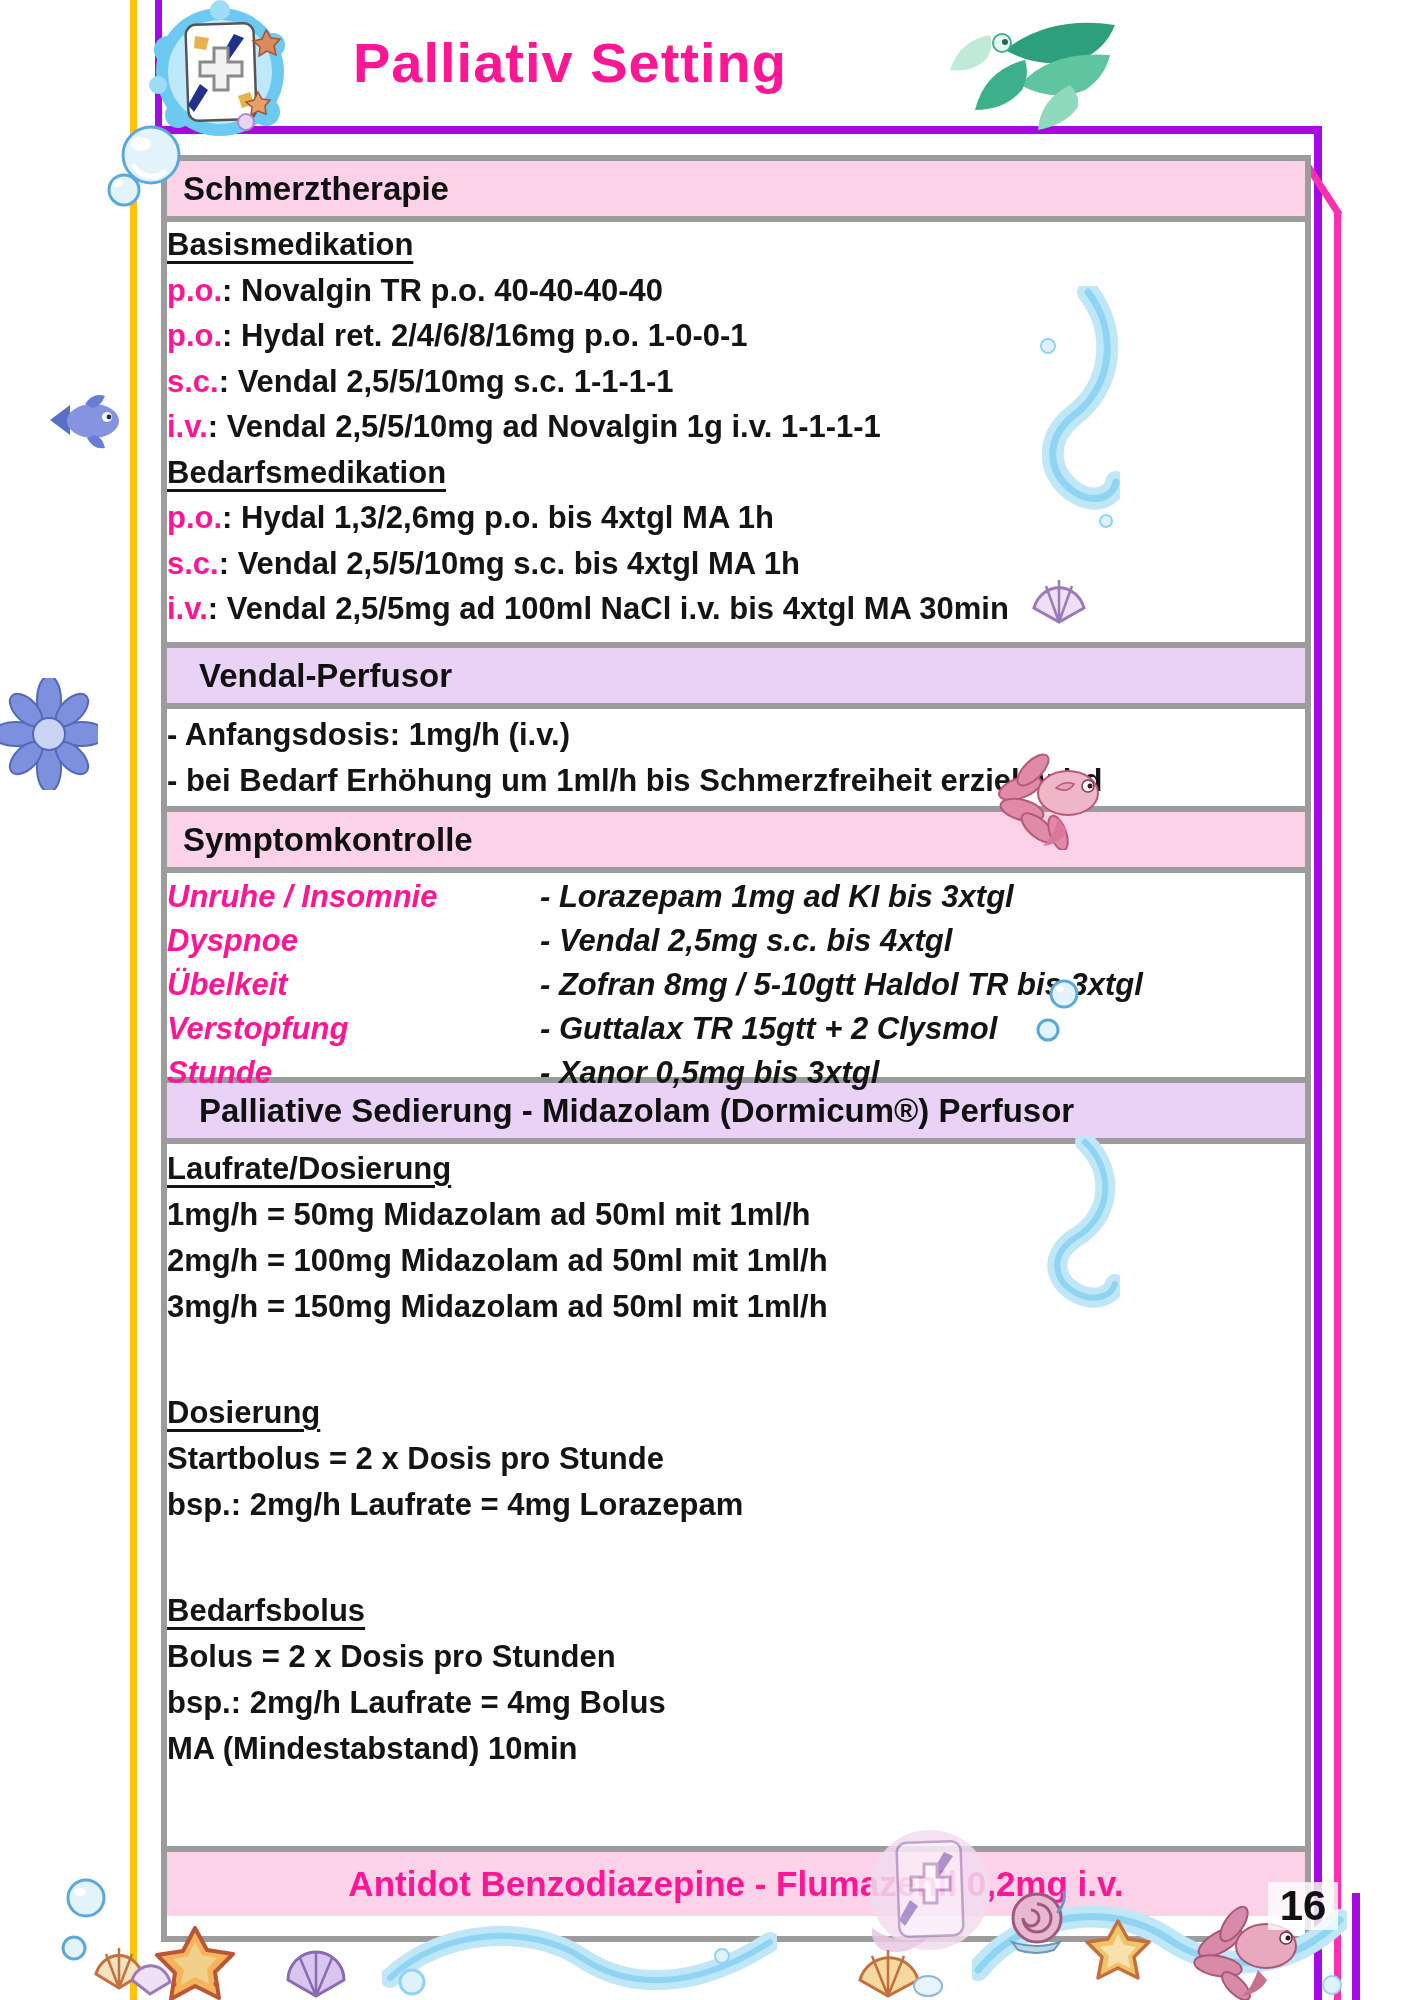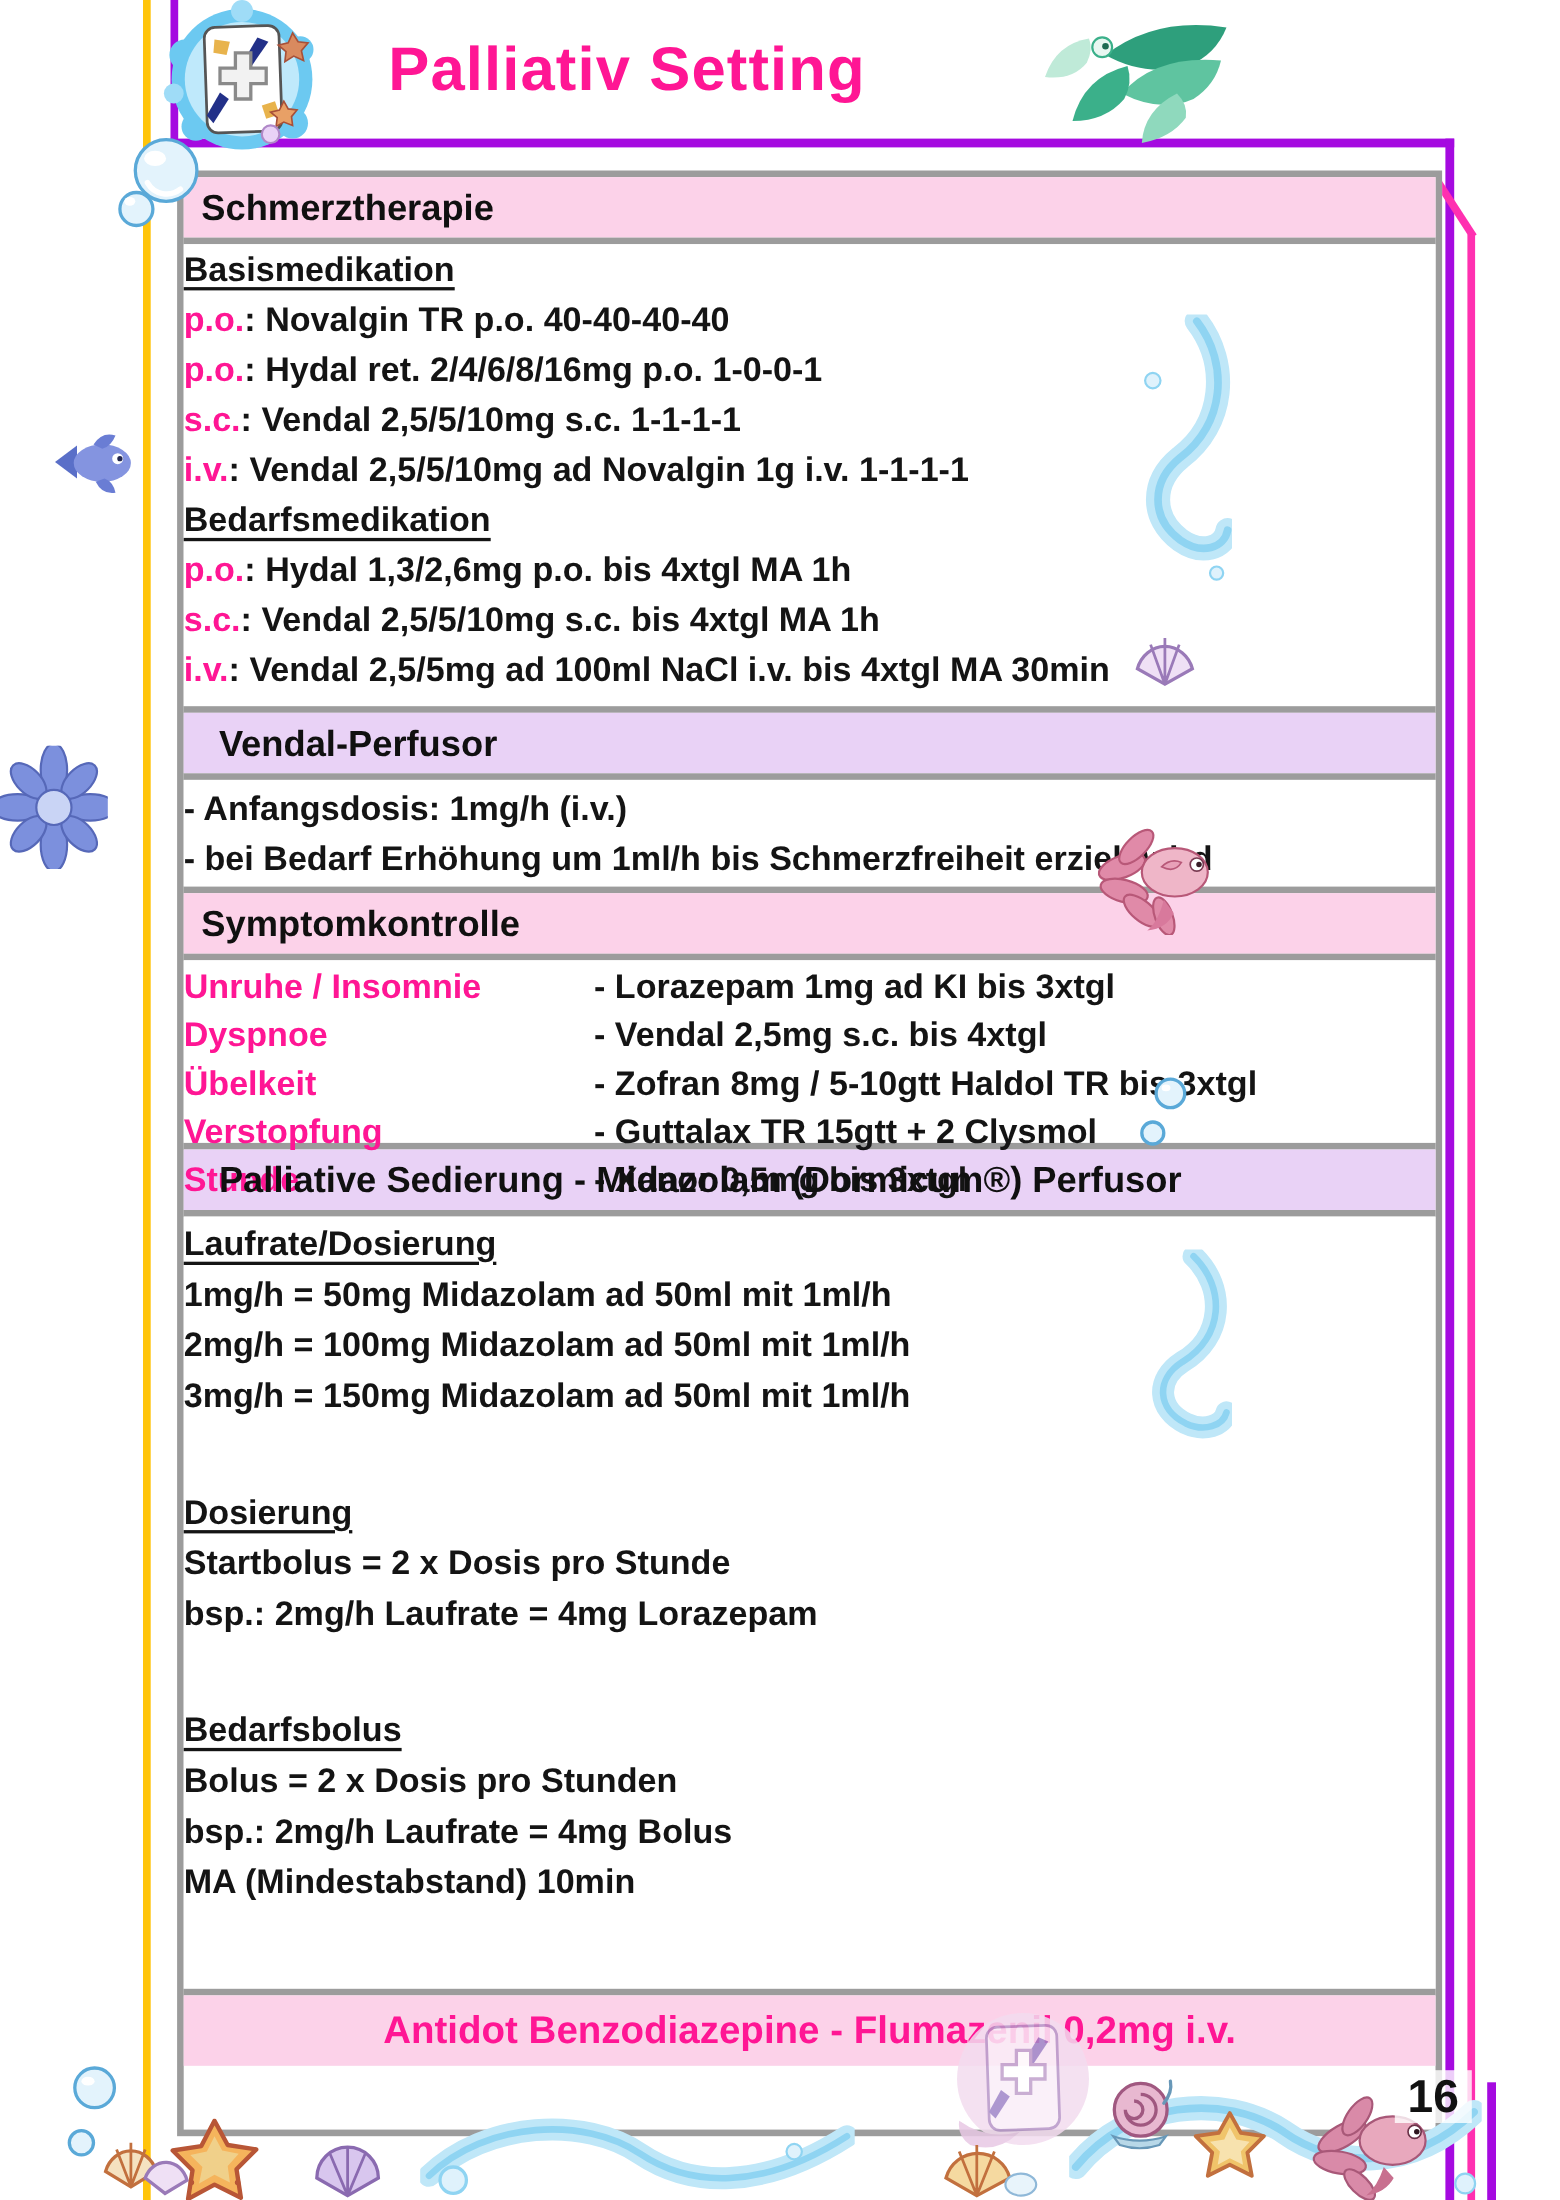--- a/index.html
+++ b/index.html
@@ -26,21 +26,21 @@
     border:6px solid #9c9c9c;background:#ffffff;box-sizing:border-box;z-index:2;}
   .hdr{height:55px;line-height:55px;padding-left:16px;
     font-size:33px;font-weight:bold;color:#101010;box-sizing:border-box;}
   .hdr.pink{background:#fcd2e9;}
   .hdr.lavender{background:#e9d2f6;padding-left:32px;}
   .sep{height:6px;background:#9c9c9c;}
   .body-block{background:#fff;box-sizing:border-box;
     font-size:31px;font-weight:600;color:#141414;}
   .b1{height:420px;line-height:45.5px;}
   .b2{height:97px;line-height:46px;padding-top:3px;}
-  .b3{height:166px;line-height:44px;padding-top:2px;}
+  .b3{height:204px;line-height:44px;padding-top:2px;font-style:italic;}
   .b4{height:702px;line-height:46px;padding-top:2px;}
   .line{white-space:nowrap;}
   .line.blank{height:60px;}
   .subhead{text-decoration:underline;text-decoration-thickness:3px;text-underline-offset:6px;}
   .route{color:#ff1694;font-weight:bold;}
   .sym-label{display:inline-block;width:373px;color:#ff1694;font-weight:bold;}
   .footer-row{height:64px;line-height:64px;background:#fcd2e9;text-align:center;
     font-size:35px;font-weight:bold;color:#ff1694;position:relative;z-index:6;}
 
   

